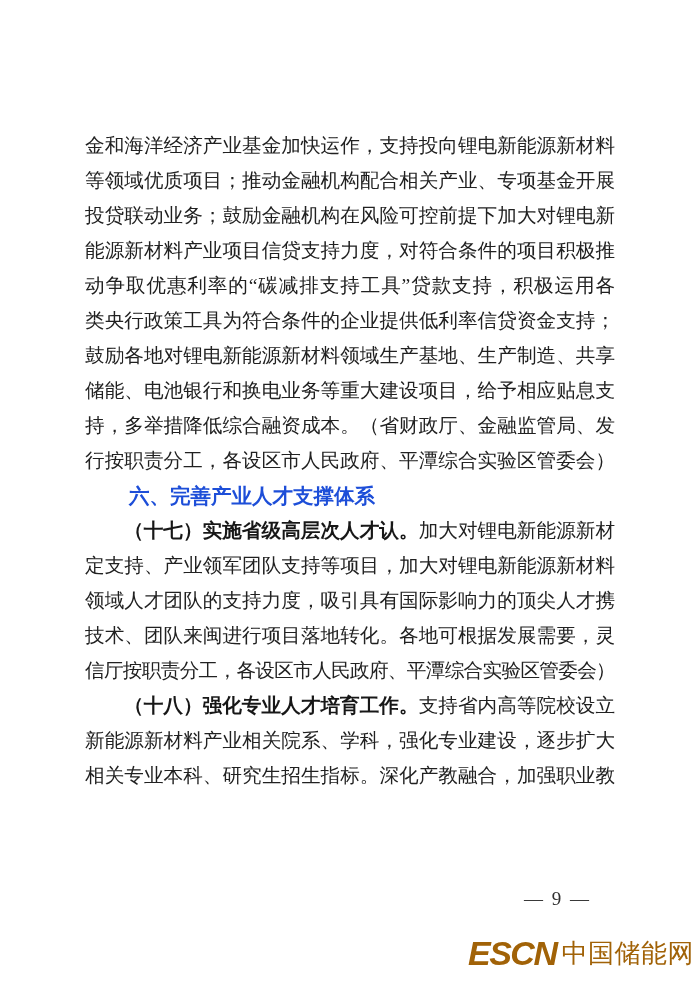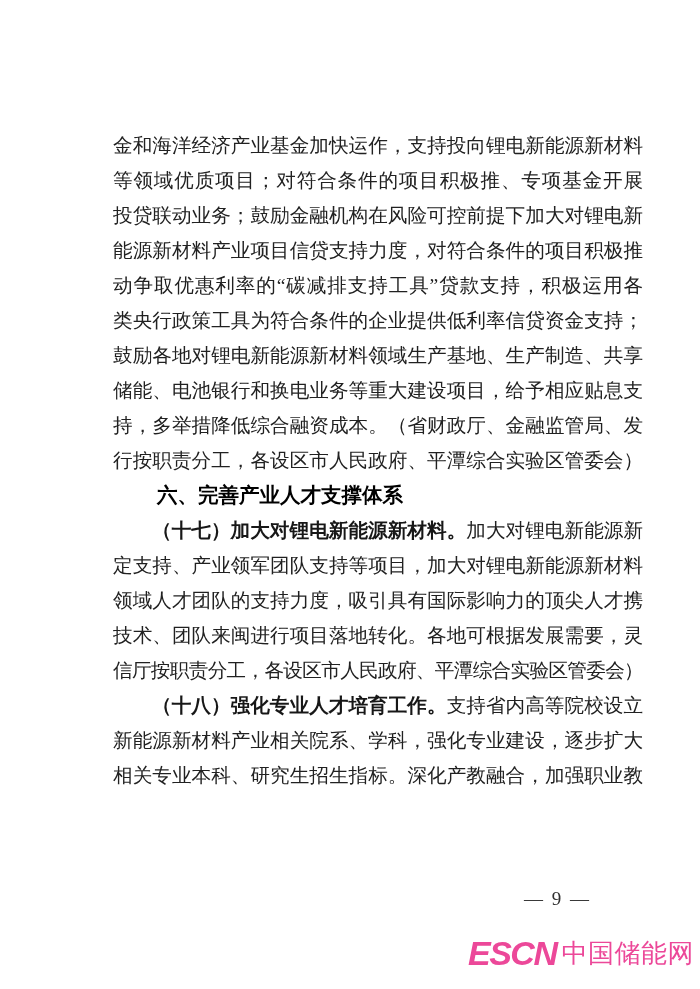--- a/index.html
+++ b/index.html
@@ -25,24 +25,24 @@
     color: #212121;
     text-align: justify;
     text-align-last: justify;
     text-justify: inter-character;
     overflow: hidden;
   }
   .line.indent { padding-left: 39px; }
   .line.tight { letter-spacing: -0.7px; }
   .line .bold-lead { font-weight: bold; color: #171717; }
   .line.heading {
-    font-family: Liberation Serif, serif;
+    font-family: Liberation Sans, sans-serif;
     font-weight: bold;
     font-size: 20.5px;
-    color: #000000;
+    color: #1d4ed8;
     text-align: left;
     text-align-last: left;
     padding-left: 44px;
   }
   .page-number {
     position: absolute;
     top: 887px;
     left: 500px;
     width: 115px;
     text-align: center;
@@ -75,39 +75,39 @@
     font-weight: normal;
     font-size: 26px;
     letter-spacing: 0.5px;
     line-height: 1;
   }
 </style>
 </head>
 <body>
 
 <div class="page">
-  <div class="content" style="color: rgb(33, 33, 33); margin-left: 28px;">
+  <div class="content" style="color: rgb(33, 33, 33);">
       <div class="line"><span>金和海洋经济产业基金加快运作，支持投向锂电新能源新材料</span></div>
-      <div class="line"><span>等领域优质项目；对符合条件的项目积极推、专项基金开展</span></div>
+      <div class="line"><span>等领域优质项目；推动金融机构配合相关产业、专项基金开展</span></div>
       <div class="line"><span>投贷联动业务；鼓励金融机构在风险可控前提下加大对锂电新</span></div>
       <div class="line"><span>能源新材料产业项目信贷支持力度，对符合条件的项目积极推</span></div>
       <div class="line"><span>动争取优惠利率的“碳减排支持工具”贷款支持，积极运用各</span></div>
       <div class="line"><span>类央行政策工具为符合条件的企业提供低利率信贷资金支持；</span></div>
       <div class="line"><span>鼓励各地对锂电新能源新材料领域生产基地、生产制造、共享</span></div>
       <div class="line"><span>储能、电池银行和换电业务等重大建设项目，给予相应贴息支</span></div>
       <div class="line"><span>持，多举措降低综合融资成本。（省财政厅、金融监管局、发</span></div>
       <div class="line"><span>行按职责分工，各设区市人民政府、平潭综合实验区管委会）</span></div>
       <div class="line heading"><span>六、完善产业人才支撑体系</span></div>
-      <div class="line indent"><span class="bold-lead">（十七）加大对锂电新能源新材料。</span><span>加大对锂电新能源新材料</span></div>
+      <div class="line indent"><span class="bold-lead">（十七）实施省级高层次人才认。</span><span>加大对锂电新能源新材料</span></div>
       <div class="line"><span>定支持、产业领军团队支持等项目，加大对锂电新能源新材料</span></div>
       <div class="line"><span>领域人才团队的支持力度，吸引具有国际影响力的顶尖人才携</span></div>
       <div class="line"><span>技术、团队来闽进行项目落地转化。各地可根据发展需要，灵</span></div>
       <div class="line tight"><span>信厅按职责分工，各设区市人民政府、平潭综合实验区管委会）</span></div>
       <div class="line indent"><span class="bold-lead">（十八）强化专业人才培育工作。</span><span>支持省内高等院校设立</span></div>
       <div class="line"><span>新能源新材料产业相关院系、学科，强化专业建设，逐步扩大</span></div>
       <div class="line"><span>相关专业本科、研究生招生指标。深化产教融合，加强职业教</span></div>
     </div>
   <div class="page-number">— 9 —</div>
-  <div class="logo" style="color: #ec4899;">
+  <div class="logo" style="color: #a16207;">
     <span class="logo-latin">ESCN</span>
     <span class="logo-cn">中国储能网</span>
   </div>
 </div>
 
 </body></html>

